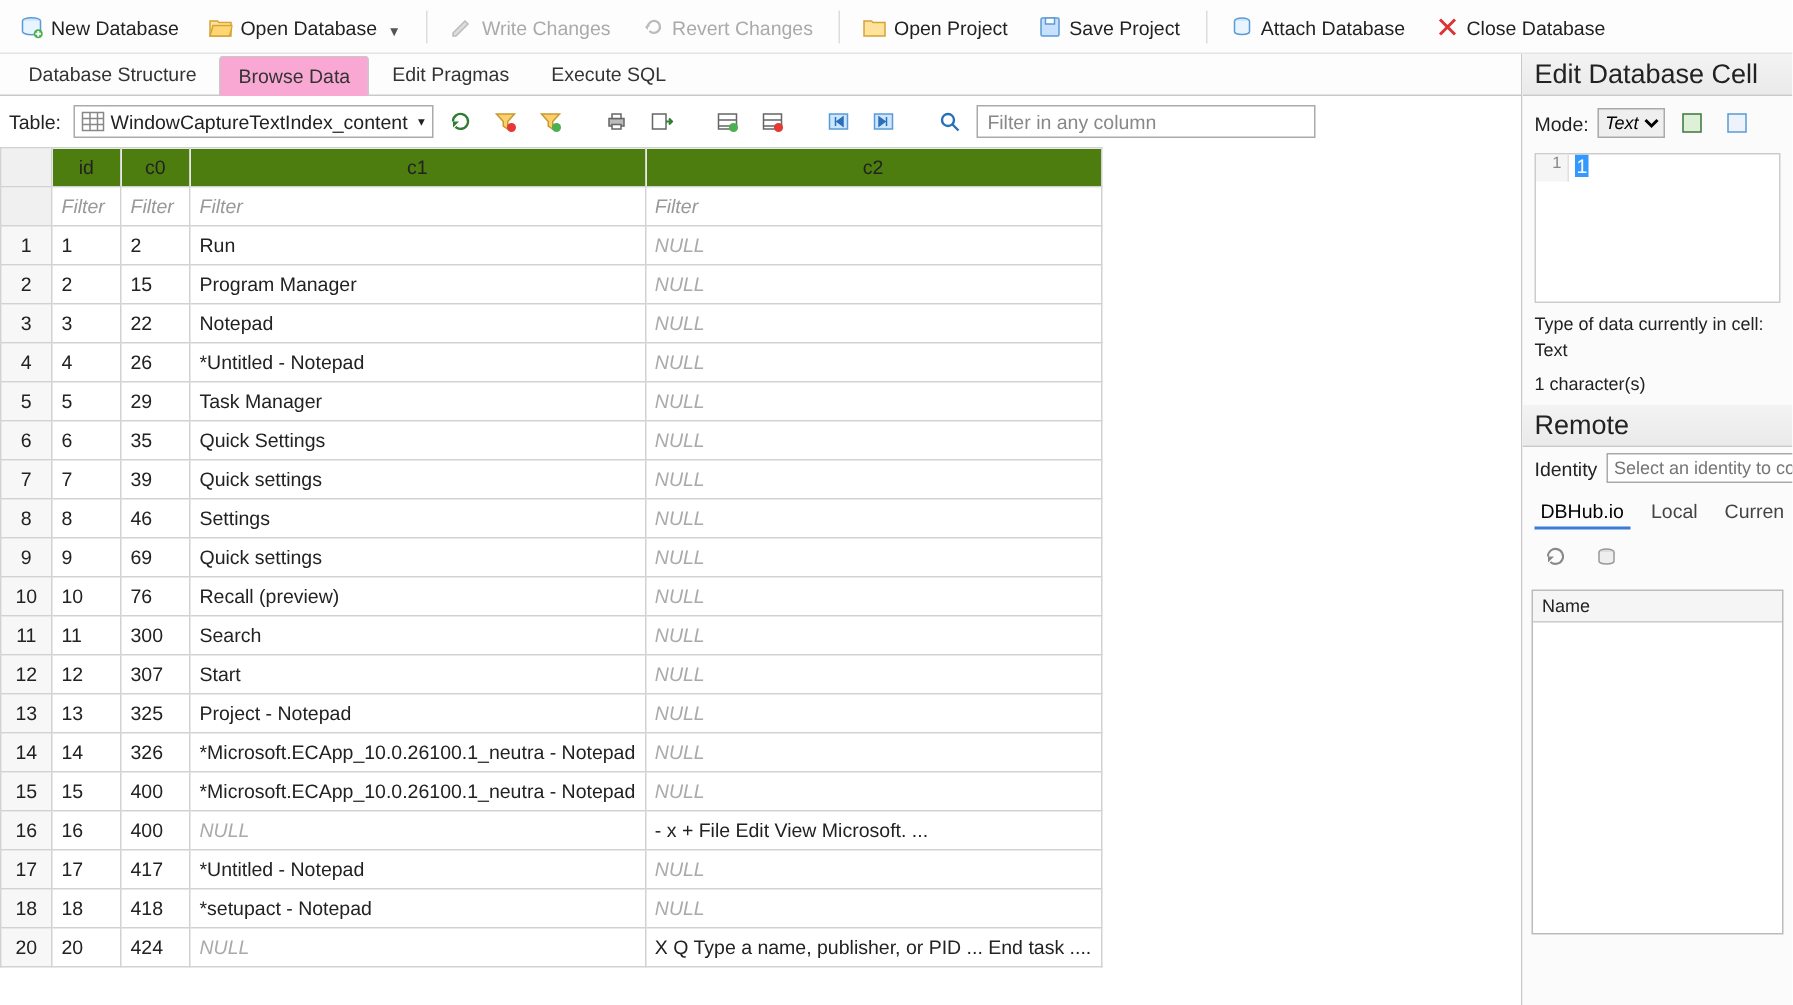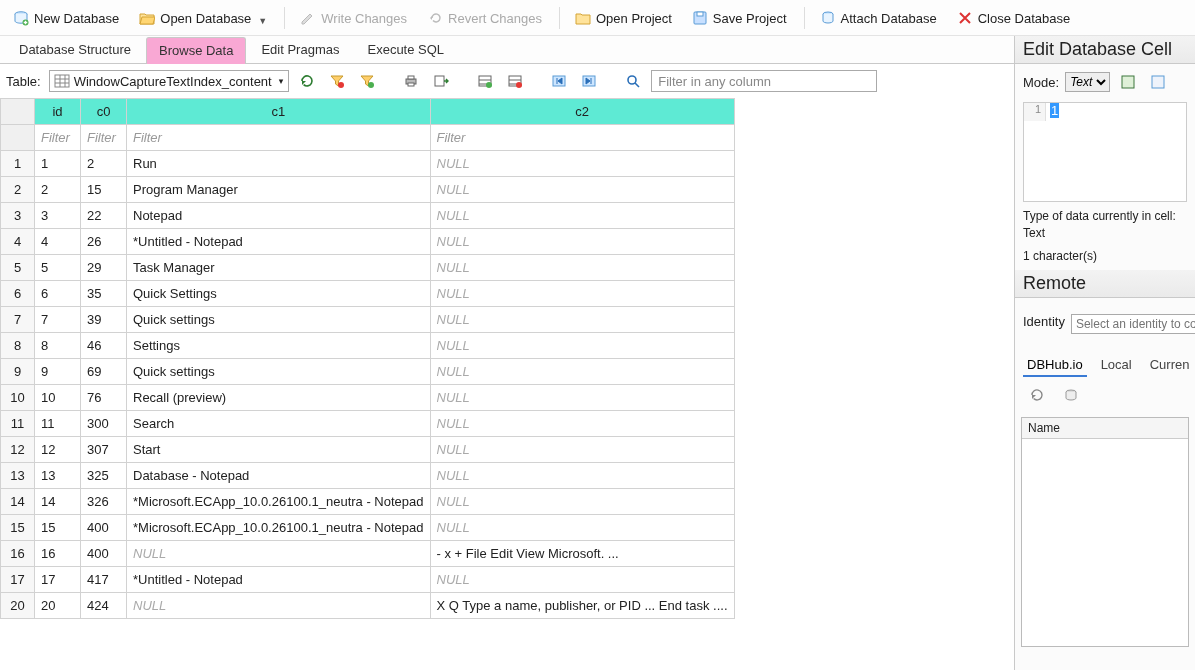--- a/index.html
+++ b/index.html
@@ -29,21 +29,21 @@
 .combo { display: flex; align-items: center; height: 22px; border: 1px solid #aaa; background: #fff; padding: 0 2px 0 4px; gap: 4px; }
 .combo .arrow { font-size: 9px; padding: 0 3px; }
 .icon-btn { width: 24px; height: 24px; display: flex; align-items: center; justify-content: center; border-radius: 3px; cursor: pointer; }
 .filter-input { height: 22px; width: 226px; border: 1px solid #aaa; padding: 0 6px; font-style: normal; }
 .filter-input::placeholder { color: #888; }
 
 
 .grid-wrap { flex: 1; overflow: auto; position: relative; }
 table.grid { border-collapse: collapse; }
 table.grid th, table.grid td { border: 1px solid #d2d2d2; padding: 3px 6px; height: 26px; text-align: left; background: #fff; white-space: nowrap; overflow: hidden; }
-table.grid th { background: #5eead4; font-weight: normal; text-align: center; }
+table.grid th { background: #4d7c0f; font-weight: normal; text-align: center; }
 table.grid th.corner { background: #f0f0f0; }
 .rowhdr { text-align: center !important; background: #f7f7f7 !important; width: 34px; }
 td.num { text-align: right; }
 .fcell { padding: 0 !important; }
 .fcell input { width: 100%; height: 100%; border: none; padding: 3px 6px; font-style: italic; color: #777; background: #fff; }
 .fcell input::placeholder { color: #999; }
 .null { font-style: italic; color: #aaa; }
 .col-id { width: 46px; }
 .col-c0 { width: 46px; }
 .col-c1 { width: 298px; }
@@ -60,21 +60,21 @@
 .cell-edit-row .val { padding-left: 4px; }
 .cell-edit-row .val .sel { background: #3399ff; color: #fff; padding: 0 1px; }
 .info-text { font-size: 12px; margin-top: 6px; line-height: 1.4; }
 
 .remote-pane .sub-tabs { display: flex; gap: 10px; padding: 4px 8px 0; font-size: 12px; }
 .remote-pane .sub-tabs .st { padding: 3px 4px; cursor: pointer; color: #444; }
 .remote-pane .sub-tabs .st.active { border-bottom: 2px solid #3a7bd5; color: #000; }
 .remote-icons { display: flex; gap: 10px; padding: 6px 10px; }
 .remote-list { margin: 4px 6px 0; border: 1px solid #bbb; background: #fff; height: 230px; }
 .remote-list .hdr { border-bottom: 1px solid #ccc; padding: 3px 6px; background: #f5f5f5; font-size: 12px; }
-.identity-row { display: flex; gap: 6px; padding: 16px 8px; font-size: 12px; }
+.identity-row { display: flex; align-items: center; gap: 6px; padding: 4px 8px; font-size: 12px; }
 .identity-row input { flex: 1; height: 20px; border: 1px solid #aaa; padding: 0 4px; font-size: 12px; }
 </style>
 </head>
 <body>
 
 <div class="toolbar-main">
   <div class="tb-btn">
     <svg class="ico" viewBox="0 0 16 16">
         <ellipse cx="8" cy="4" rx="6" ry="2.2" fill="#cfe8ff" stroke="#5a9bd5"></ellipse>
         <path d="M2 4v7c0 1.2 2.7 2.2 6 2.2s6-1 6-2.2V4" fill="#e8f4ff" stroke="#5a9bd5"></path>
@@ -325,21 +325,21 @@
               <td class="rowhdr">12</td>
               <td class="col-id num">12</td>
               <td class="col-c0">307</td>
               <td class="col-c1">Start</td>
               <td class="col-c2 null">NULL</td>
             </tr>
             <tr>
               <td class="rowhdr">13</td>
               <td class="col-id num">13</td>
               <td class="col-c0">325</td>
-              <td class="col-c1">Database - Notepad</td>
+              <td class="col-c1">Project - Notepad</td>
               <td class="col-c2 null">NULL</td>
             </tr>
             <tr>
               <td class="rowhdr">14</td>
               <td class="col-id num">14</td>
               <td class="col-c0">326</td>
               <td class="col-c1">*Microsoft.ECApp_10.0.26100.1_neutra - Notepad</td>
               <td class="col-c2 null">NULL</td>
             </tr>
             <tr>
@@ -354,20 +354,27 @@
               <td class="col-id num">16</td>
               <td class="col-c0">400</td>
               <td class="col-c1 null">NULL</td>
               <td class="col-c2">- x + File Edit View Microsoft. ...</td>
             </tr>
             <tr>
               <td class="rowhdr">17</td>
               <td class="col-id num">17</td>
               <td class="col-c0">417</td>
               <td class="col-c1">*Untitled - Notepad</td>
+              <td class="col-c2 null">NULL</td>
+            </tr>
+            <tr>
+              <td class="rowhdr">18</td>
+              <td class="col-id num">18</td>
+              <td class="col-c0">418</td>
+              <td class="col-c1">*setupact - Notepad</td>
               <td class="col-c2 null">NULL</td>
             </tr>
             <tr>
               <td class="rowhdr">20</td>
               <td class="col-id num">20</td>
               <td class="col-c0">424</td>
               <td class="col-c1 null">NULL</td>
               <td class="col-c2">X Q Type a name, publisher, or PID ... End task ....</td>
             </tr>
           </tbody>

